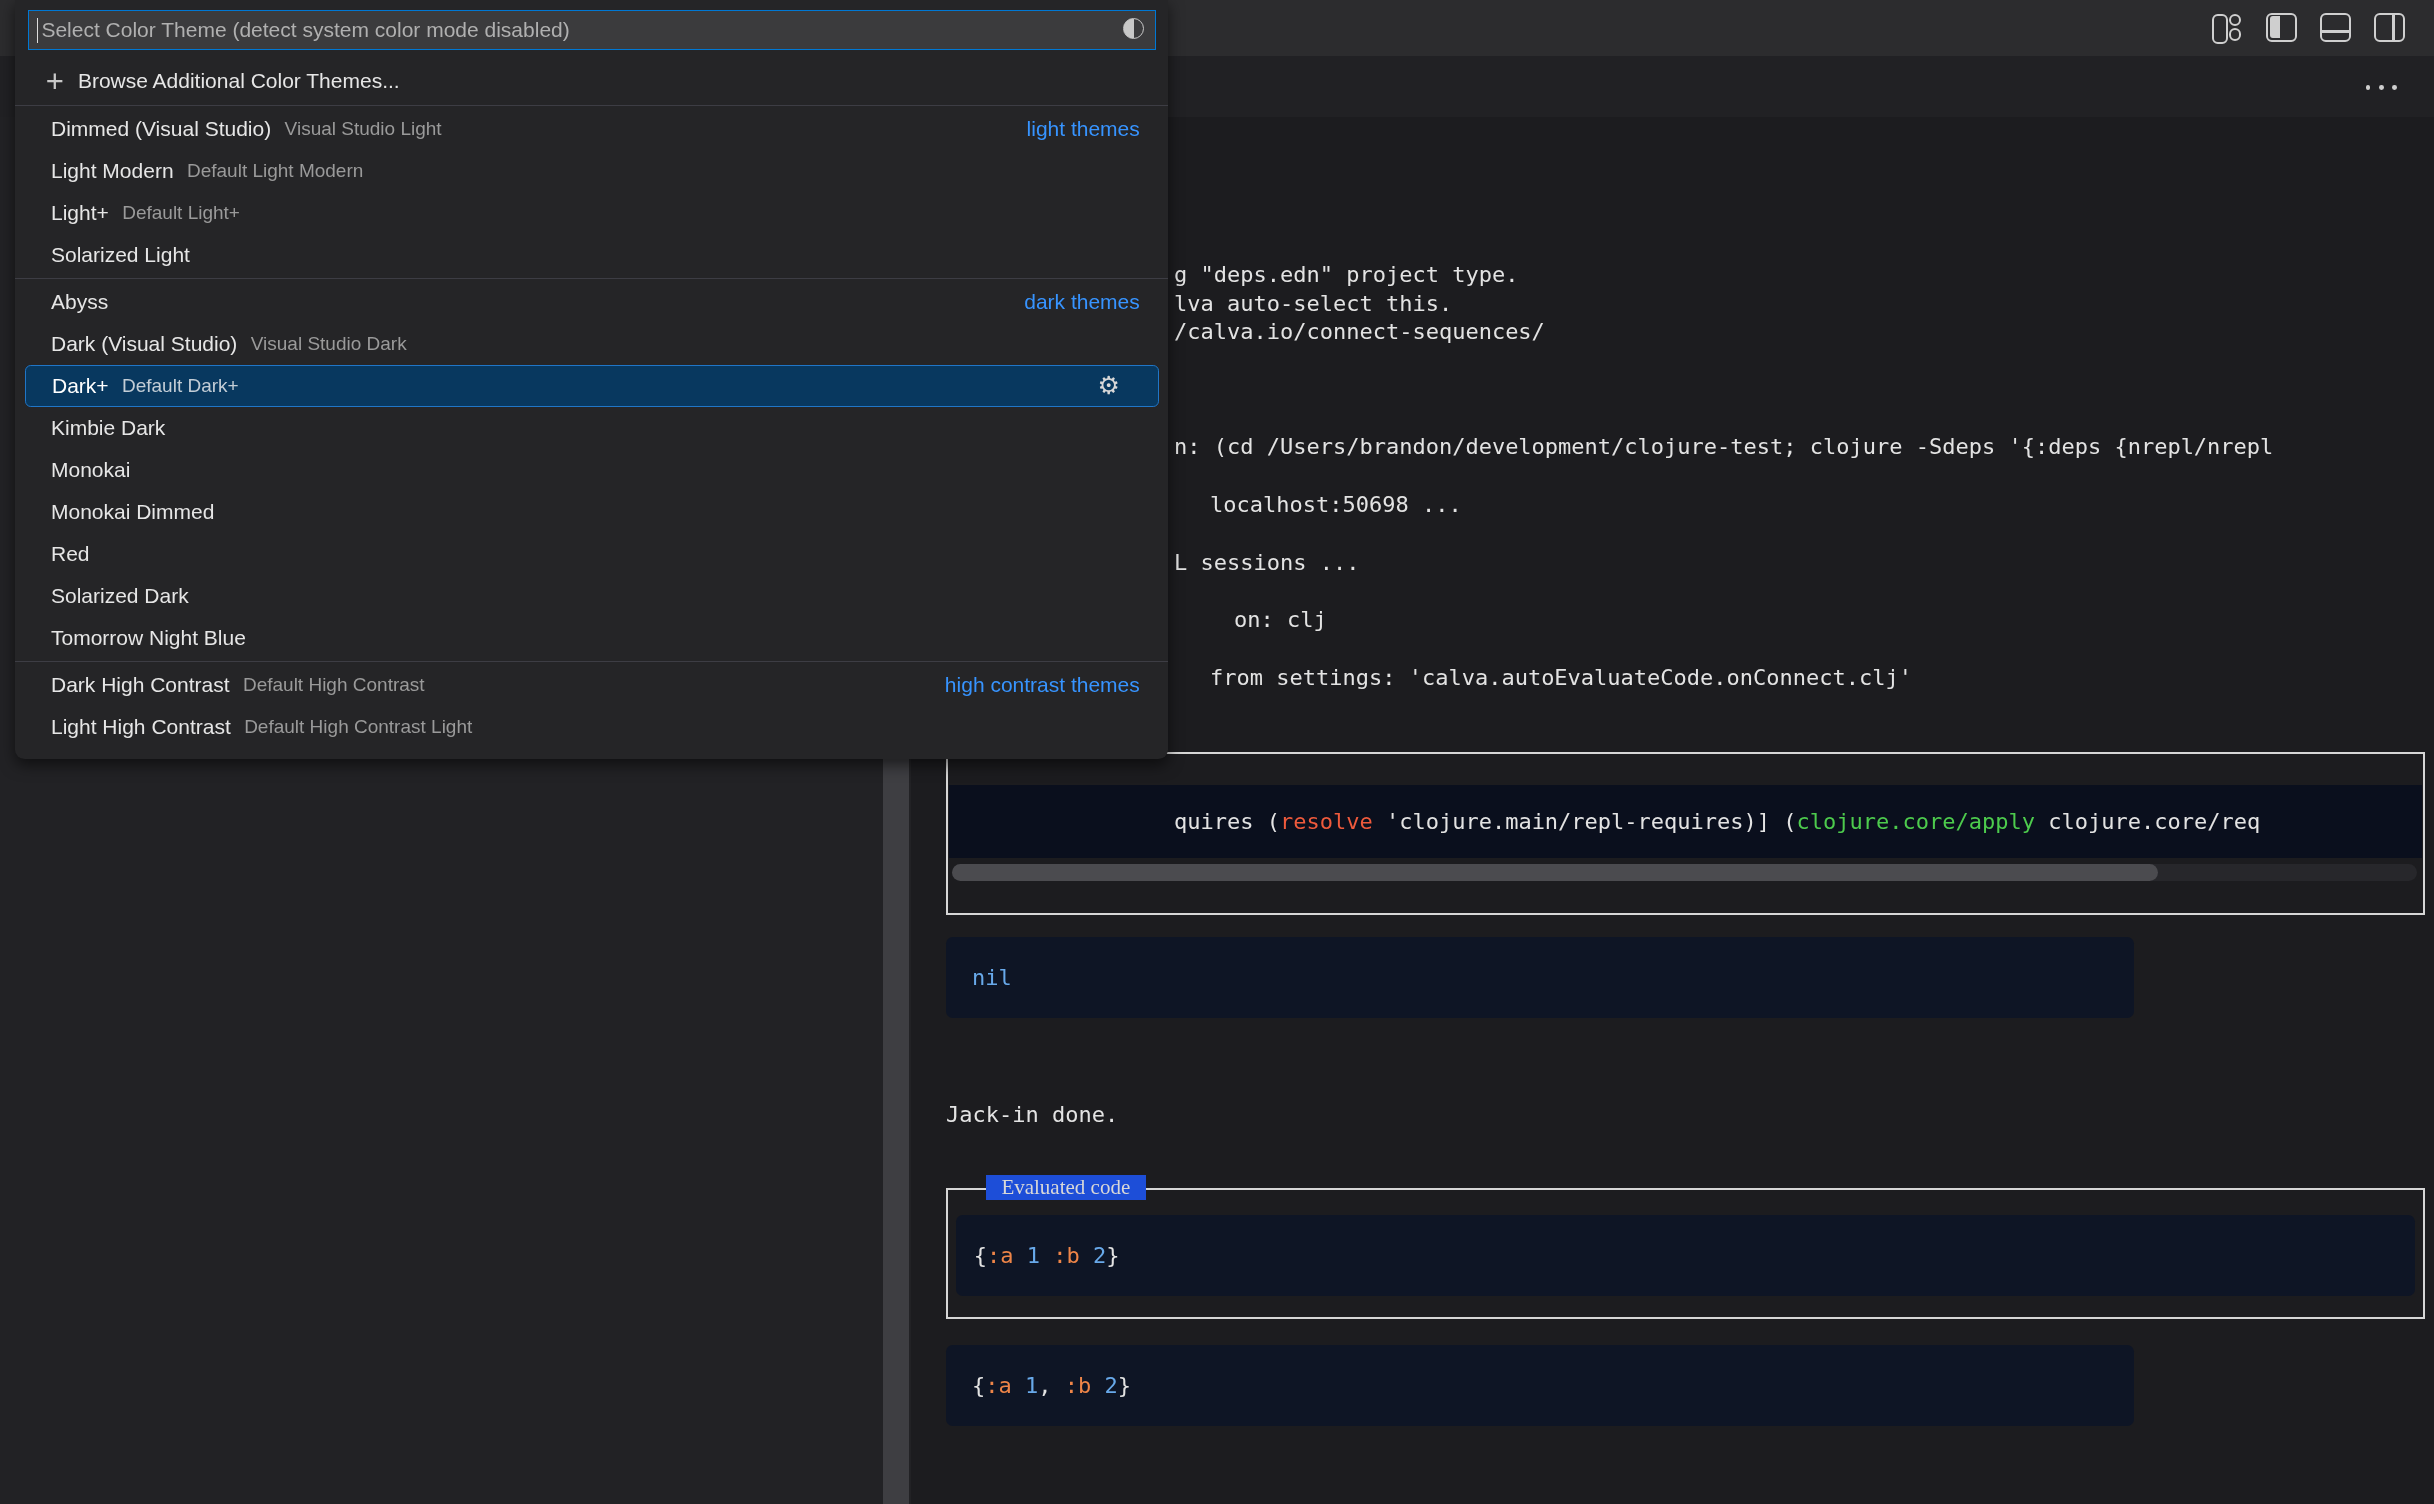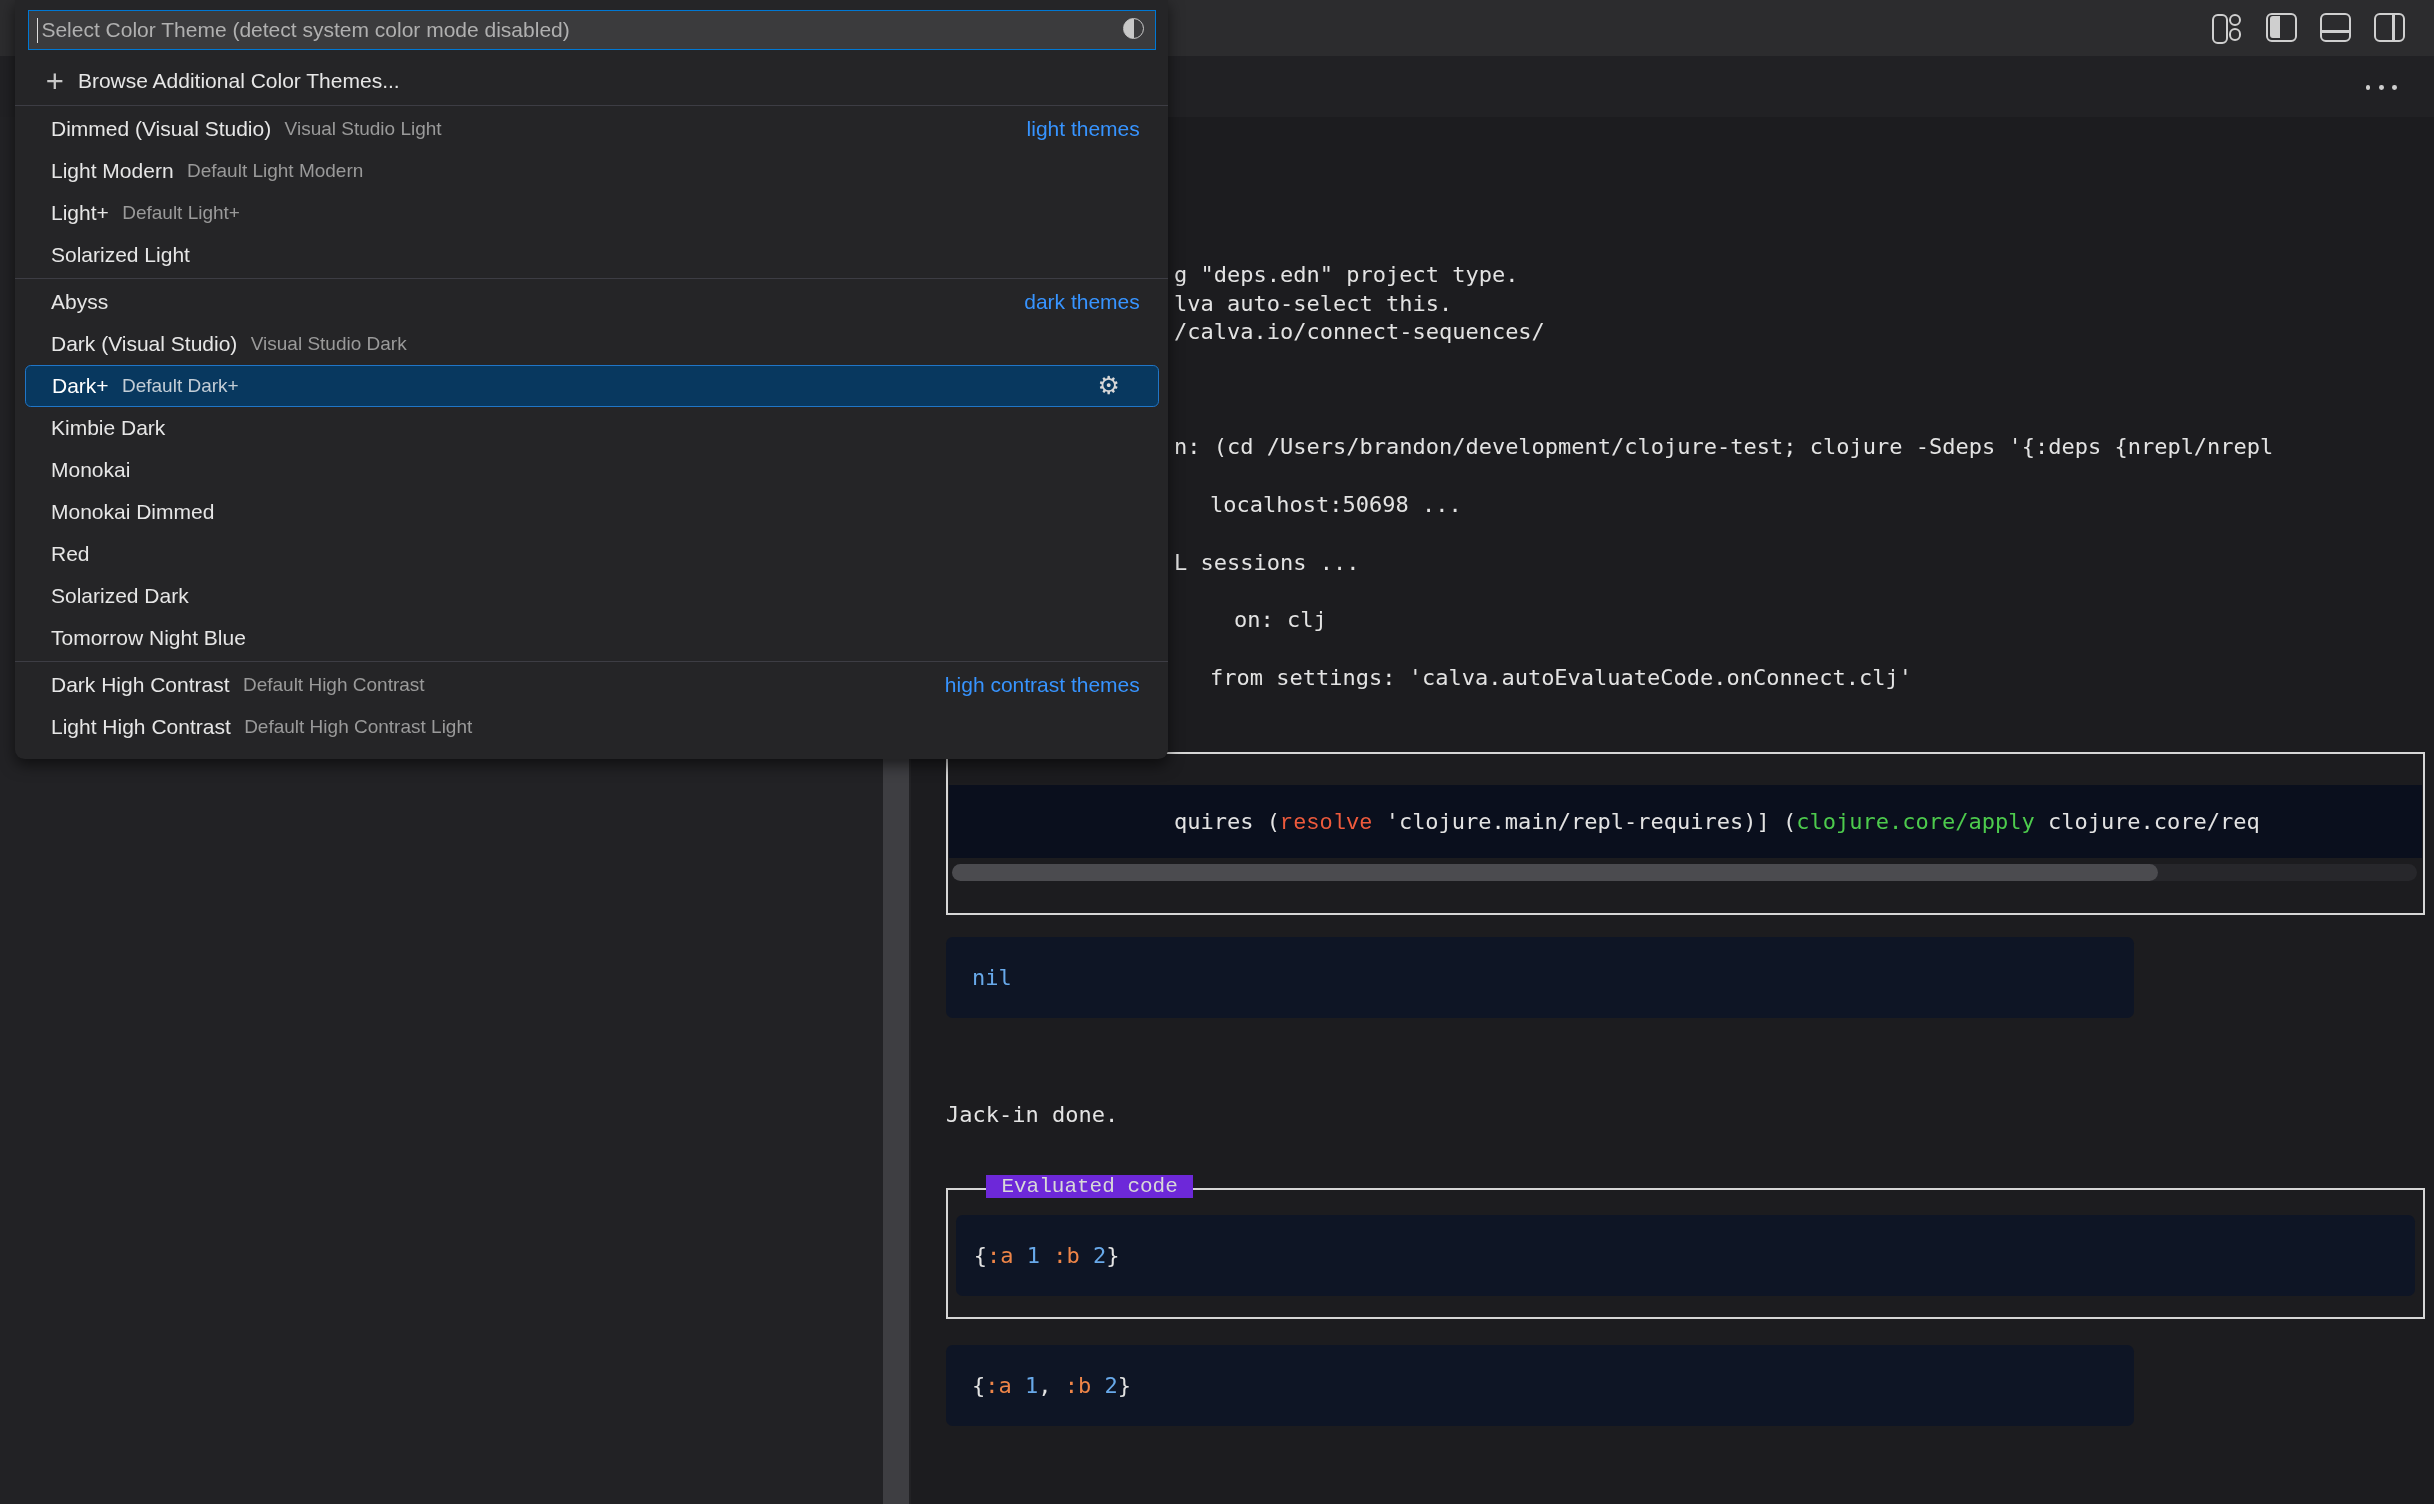--- a/index.html
+++ b/index.html
@@ -19,35 +19,35 @@
   .editor-header{position:absolute;left:0;top:56px;width:2434px;height:61px;background:#212124;}
   .more-actions{position:absolute;right:31px;top:23px;display:flex;gap:8.6px;cursor:pointer;padding:5.8px;}
   .more-actions i{width:4.8px;height:4.8px;border-radius:50%;background:#cfcfcf;}
   .left-pane{position:absolute;left:0;top:117px;width:911px;bottom:0;background:#222225;}
   .v-sash{position:absolute;left:883px;top:117px;width:26px;bottom:0;background:#3e3e42;}
   .right-pane{position:absolute;left:911px;top:117px;right:0;bottom:0;background:#1c1c1f;}
 
   
   .mono{font-family:"DejaVu Sans Mono",monospace;font-size:22px;line-height:27px;white-space:pre;}
   .out-line{position:absolute;color:#e3e3e3;}
-  .c-fg{color:#e3e3e3;} .c-red{color:#ee5a3c;font-family:Liberation Mono, monospace;} .c-green{color:#4dcb4d;}
+  .c-fg{color:#e3e3e3;} .c-red{color:#ee5a3c;} .c-green{color:#4dcb4d;}
   .c-orange{color:#ee8548;} .c-blue{color:#68a9ea;}
   .hover-box{position:absolute;left:946px;top:752px;width:1479px;height:163px;border:2.4px solid #d6d6d6;box-sizing:border-box;}
   .hover-strip{position:absolute;left:1px;right:1px;top:31px;height:73px;background:#0a0f1d;}
   .hover-code{position:absolute;left:226px;top:54px;right:5.8px;overflow:hidden;}
   .hscroll-track{position:absolute;left:5.8px;right:5.8px;top:110px;height:17.3px;background:#27272b;border-radius:8.6px;}
   .hscroll-thumb{position:absolute;left:3.8px;top:110px;width:1206px;height:17.3px;background:#4b4b4f;border-radius:8.6px;cursor:pointer;}
   .result-box{position:absolute;left:946px;width:1188px;height:81px;background:#0e1525;border-radius:6.7px;}
   .result-box .mono{position:absolute;left:26px;top:27px;}
   .nil-box{top:937px;}
   .map-box{top:1345px;}
   .status-line{position:absolute;left:946px;top:1101px;color:#e3e3e3;}
   .eval-fieldset{position:absolute;left:946px;top:1188px;width:1479px;height:131px;border:2.4px solid #d6d6d6;box-sizing:border-box;}
-  .eval-legend{position:absolute;top:-15.4px;left:38px;background:#6d28d9;padding:0 15.4px;
-               font-size:21px;color:#d8d8d8;font-family:Liberation Mono, monospace;}
+  .eval-legend{position:absolute;top:-15.4px;left:38px;background:#1d4ed8;padding:0 15.4px;
+               font-size:21px;color:#d8d8d8;font-family:Liberation Serif, serif;}
   .eval-strip{position:absolute;left:7.7px;right:7.7px;top:25px;height:81px;background:#0e1525;border-radius:6.7px;}
   .eval-strip .mono{position:absolute;left:18px;top:27px;}
 
   
   .quickpick{position:absolute;left:15.4px;top:0;width:1153px;background:#252527;
              border-radius:0 0 9.6px 9.6px;box-shadow:0 5.8px 15.4px rgba(0,0,0,.55);z-index:10;padding-bottom:11px;}
   .qp-inputwrap{margin:9.6px 12.5px;height:38px;border:1.9px solid #0078d4;background:#3b3b3d;
                 position:relative;display:flex;align-items:center;}
   .qp-caret{position:absolute;left:7.7px;top:7.7px;width:1.9px;height:25px;background:#dcdcdc;}
   .qp-placeholder{margin-left:12.5px;font-size:21px;color:#b0b0b0;white-space:nowrap;overflow:hidden;}

